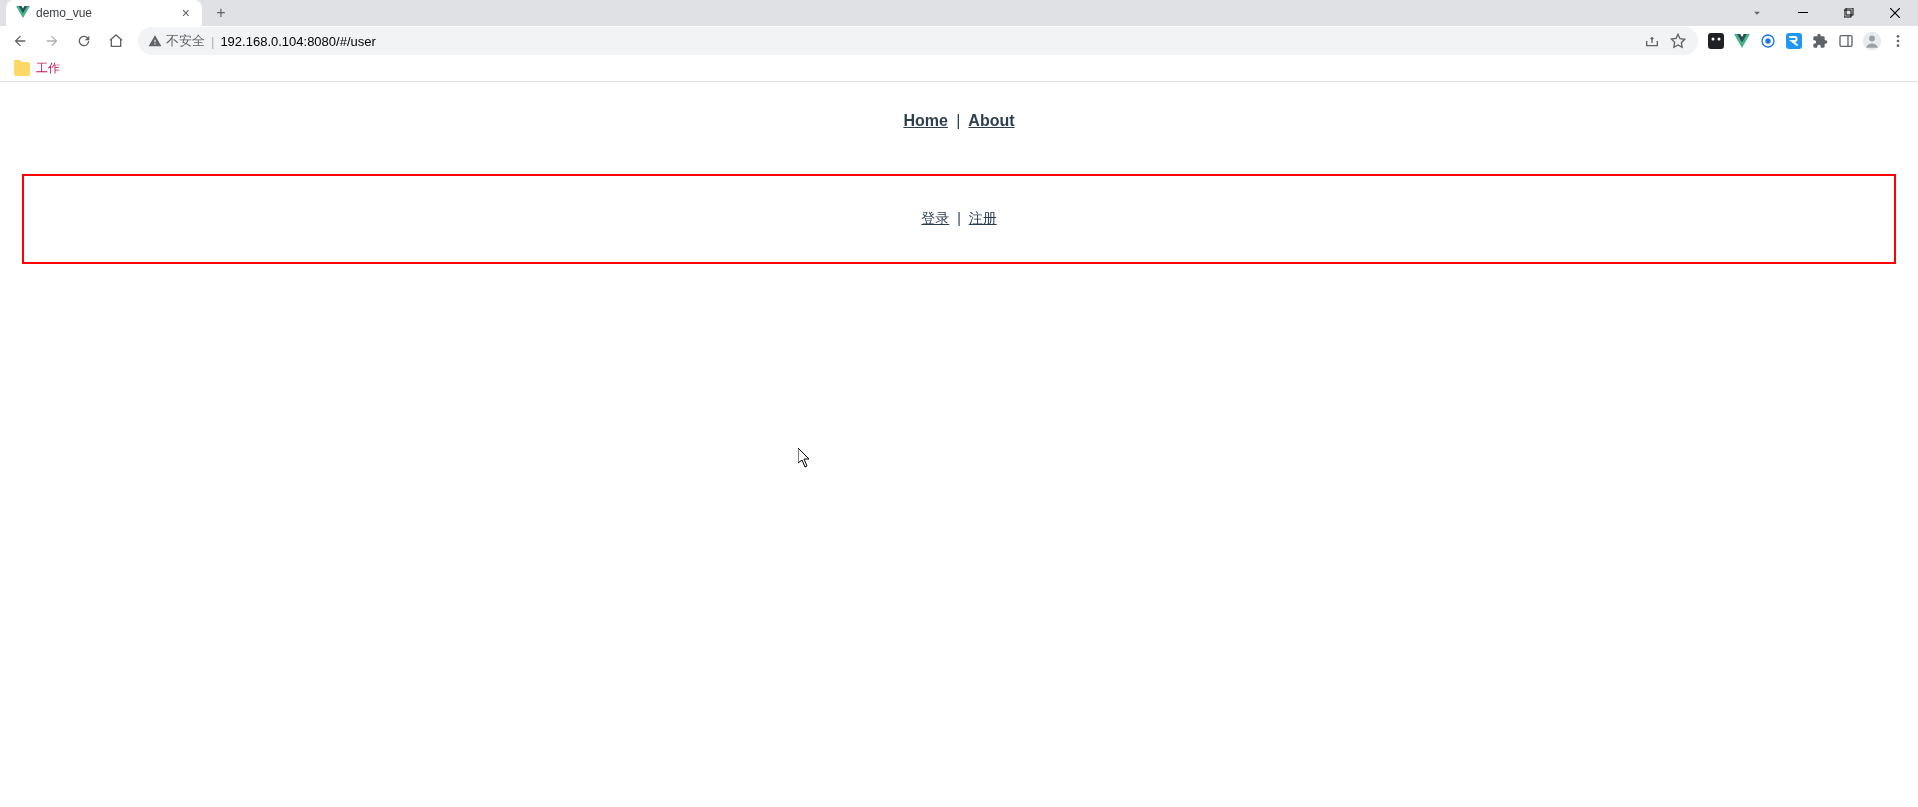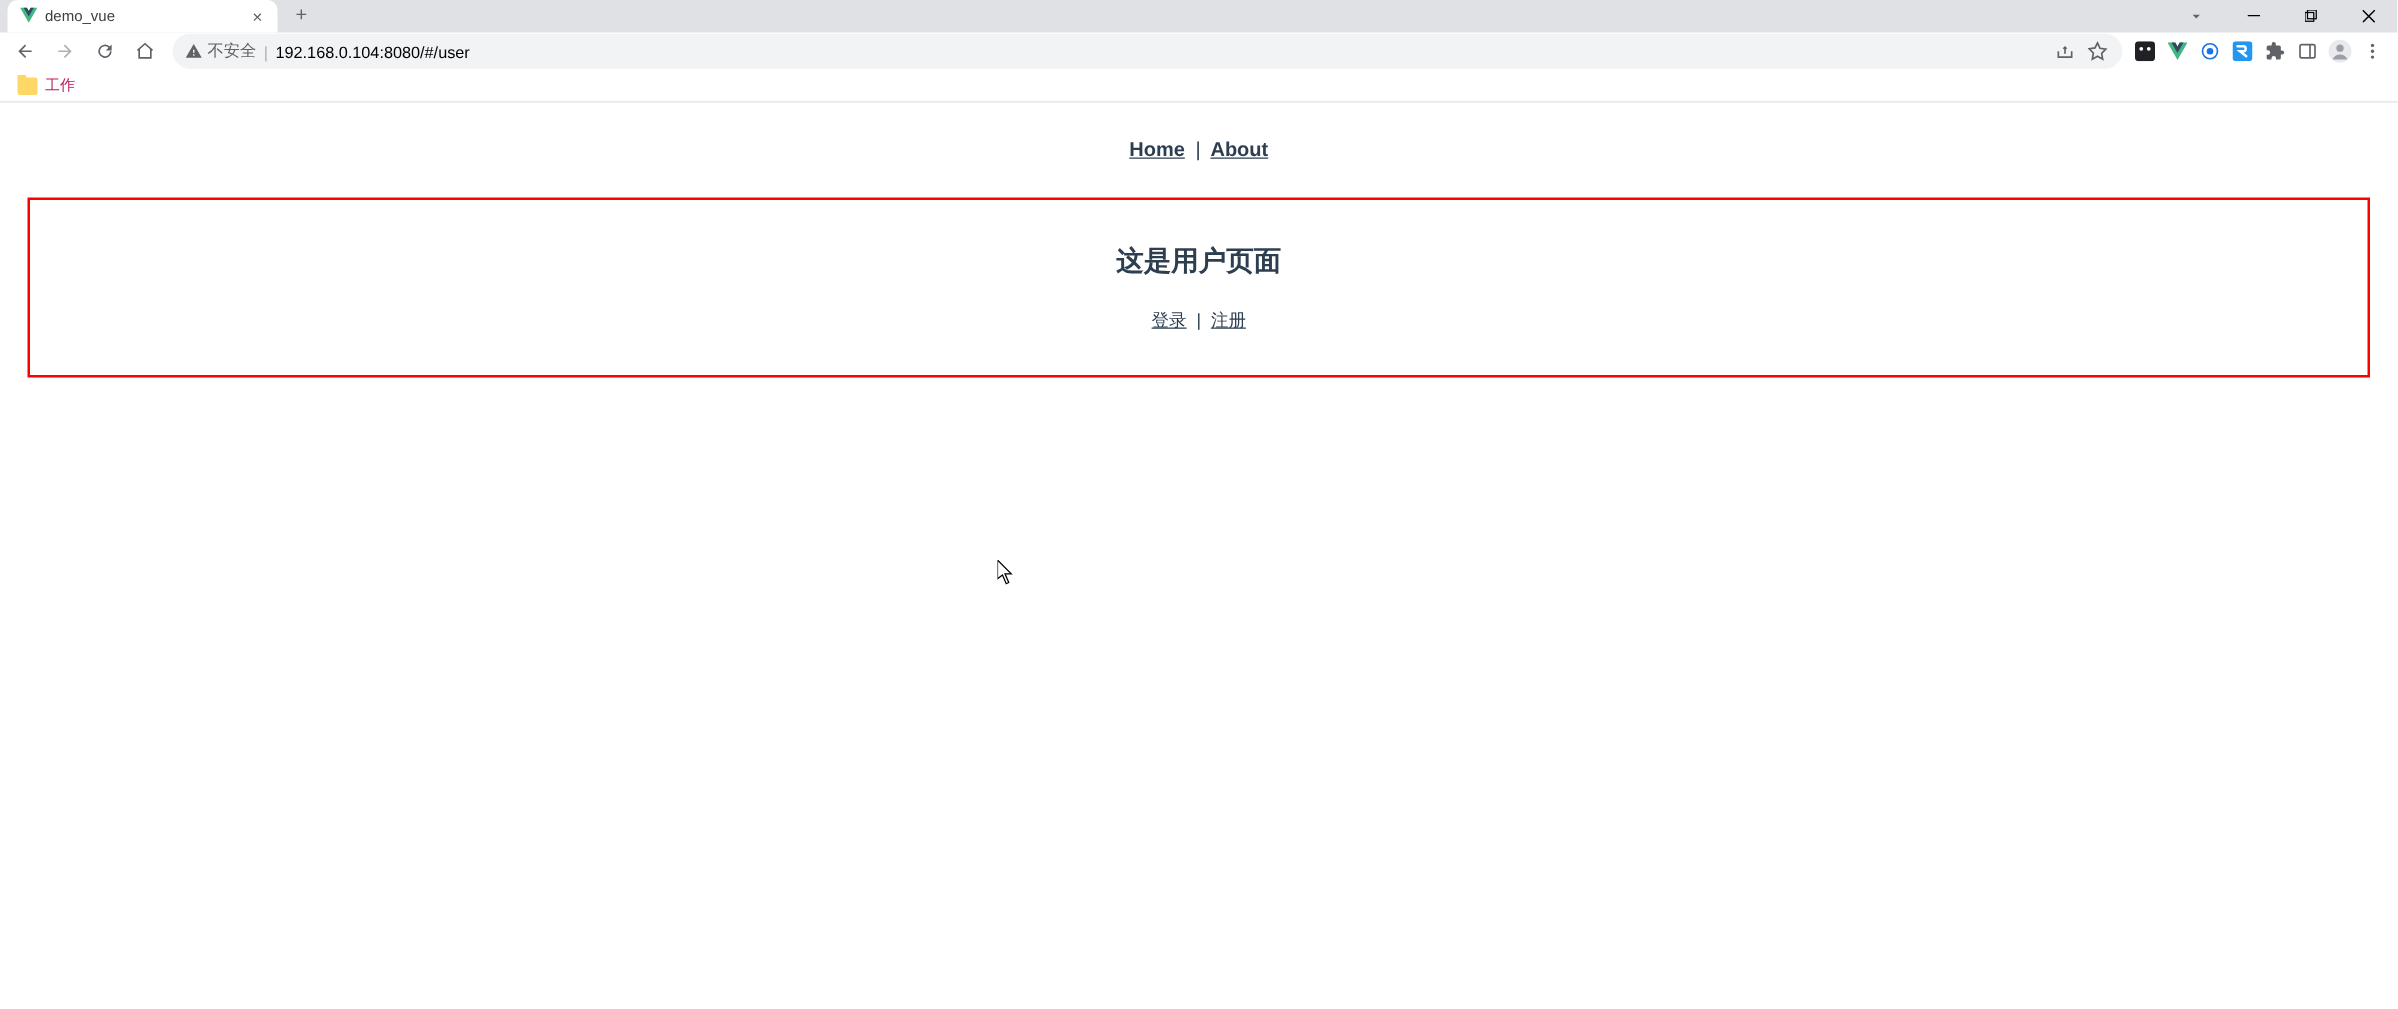--- a/index.html
+++ b/index.html
@@ -1,20 +1,20 @@
 <!DOCTYPE html>
 <html><head>
   <meta charset="utf-8">
   <style>
     * { margin: 0; padding: 0; box-sizing: border-box; }
     body { font-family: Arial, "Microsoft YaHei", sans-serif; background: #fff; width: 1918px; height: 807px; overflow: hidden; }
 
     
     .tab-strip { height: 26px; background: #dfe1e5; display: flex; align-items: flex-end; padding-left: 6px; position: relative; }
-    .tab { background: #fff; height: 26px; width: 216px; display: flex; align-items: center; padding: 0 10px; font-size: 12px; color: #3c4043; border-top-left-radius: 8px; border-top-right-radius: 8px; position: relative; }
+    .tab { background: #fff; height: 26px; width: 196px; display: flex; align-items: center; padding: 0 10px; font-size: 12px; color: #3c4043; border-top-left-radius: 8px; border-top-right-radius: 8px; position: relative; }
     .tab .favicon { width: 14px; height: 14px; margin-right: 6px; }
     .tab .title { flex: 1; white-space: nowrap; overflow: hidden; text-overflow: ellipsis; }
     .tab .close { font-size: 14px; color: #5f6368; cursor: pointer; padding: 0 2px; }
     .newtab { width: 26px; height: 26px; display: flex; align-items: center; justify-content: center; font-size: 16px; color: #5f6368; cursor: pointer; margin-left: 6px; }
     .window-controls { position: absolute; right: 0; top: 0; height: 26px; display: flex; align-items: center; }
     .window-controls span { width: 46px; height: 26px; display: flex; align-items: center; justify-content: center; color: #3c4043; }
     .window-controls svg { display: block; }
 
     
     .addr-row { height: 30px; background: #fff; display: flex; align-items: center; padding: 0 6px; gap: 4px; }
@@ -31,21 +31,21 @@
     .ext { width: 20px; height: 20px; display: flex; align-items: center; justify-content: center; }
 
     
     .bookmarks { height: 26px; background: #fff; border-bottom: 1px solid #e0e0e0; display: flex; align-items: center; padding: 0 8px; font-size: 12px; color: #be185d; }
     .bookmark { display: flex; align-items: center; gap: 6px; padding: 2px 6px; cursor: pointer; }
     .folder-icon { width: 16px; height: 14px; background: #ffd766; border-radius: 2px; position: relative; }
     .folder-icon::before { content: ""; position: absolute; top: -2px; left: 0; width: 7px; height: 3px; background: #ffd766; border-radius: 1px 1px 0 0; }
 
     
     .page { padding-top: 30px; text-align: center; color: #2c3e50; }
-    .top-nav { font-size: 16px; font-weight: 700; margin-bottom: 28px; }
+    .top-nav { font-size: 16px; font-weight: 700; margin-bottom: 44px; }
     .top-nav a { color: #2c3e50; text-decoration: underline; cursor: pointer; }
     .top-nav .sep { font-weight: 400; margin: 0 4px; }
 
     .red-box { margin: 0 22px; border: 2px solid #ff0000; padding: 34px 0; }
     .red-box h1 { font-size: 22px; font-weight: 700; color: #2c3e50; margin-bottom: 24px; }
     .sub-links { font-size: 14px; }
     .sub-links a { color: #2c3e50; text-decoration: underline; cursor: pointer; }
     .sub-links .sep { margin: 0 4px; color: #2c3e50; }
 
     
@@ -195,21 +195,20 @@
 </div>
 
 <div class="page">
   <div class="top-nav">
     <a>Home</a>
     <span class="sep">|</span>
     <a>About</a>
   </div>
 
   <div class="red-box">
-    <h1>这是用户页面</h1>
     <div class="sub-links">
       <a>登录</a>
       <span class="sep">|</span>
       <a>注册</a>
     </div>
   </div>
 </div>
 
 <svg class="cursor" width="14" height="20" viewBox="0 0 14 20">
     <path d="M0 0 L0 15 L4 12 L7 19 L9 18 L6 11 L11 11 Z" fill="#fff" stroke="#000" stroke-width="1"></path>

